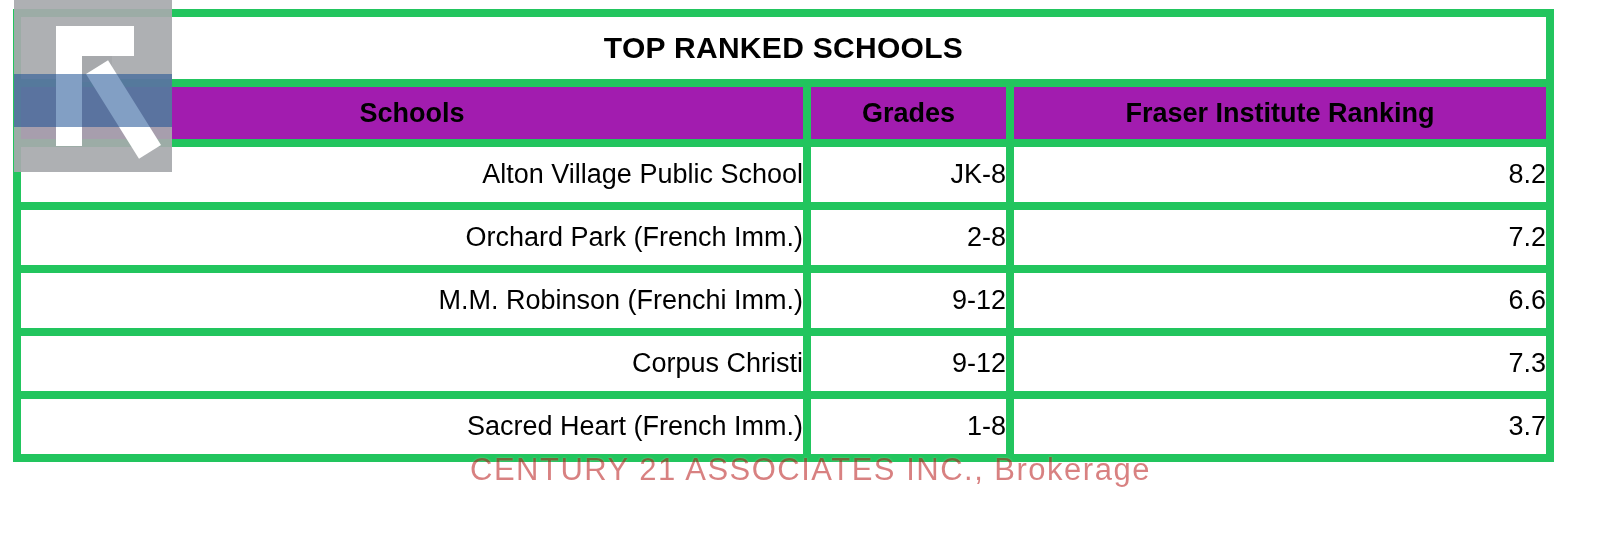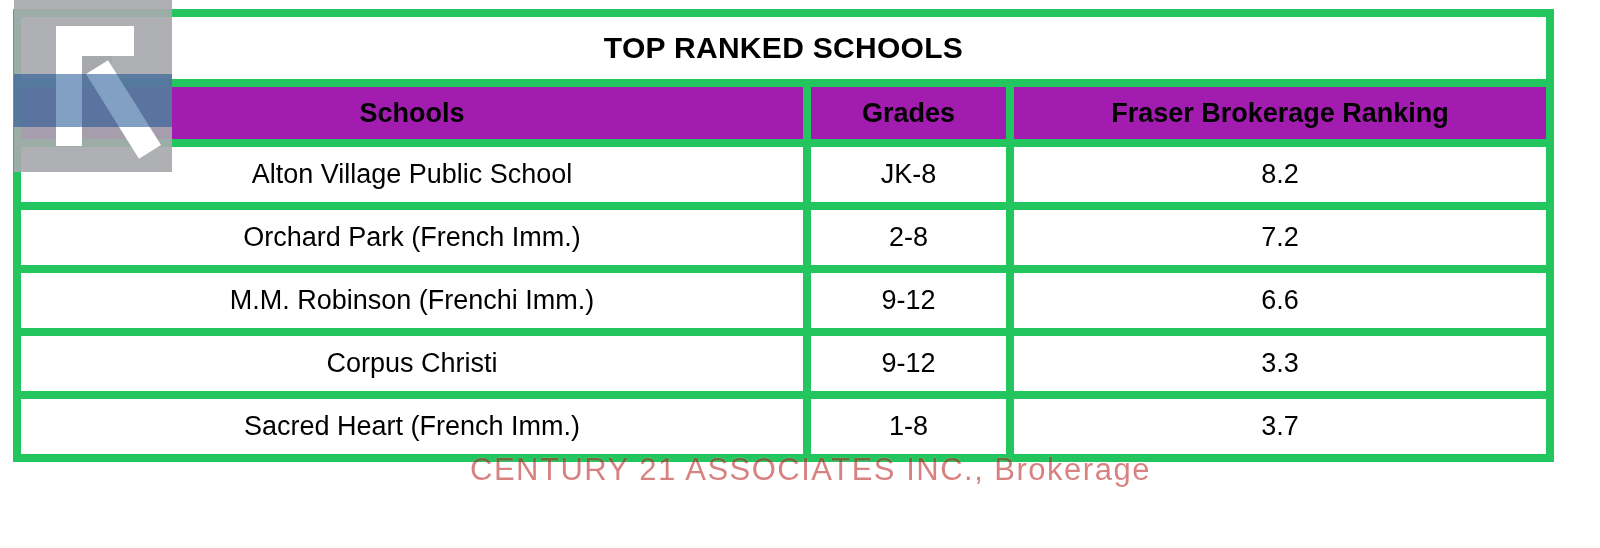--- a/index.html
+++ b/index.html
@@ -46,21 +46,21 @@
   .hdr {
     background: #a21caf;
     color: #000000;
     height: 52px;
     text-align: center;
     font-size: 27px;
     font-weight: bold;
   }
   .data-cell {
     height: 55px;
-    text-align: center;
+    text-align: right;
     font-size: 27px;
     color: #000000;
     font-weight: normal;
   }
   .col-school { width: 790px; }
   .col-grades { width: 203px; }
   .col-rank   { width: 540px; }
 
   
   .realtor-logo {
@@ -163,42 +163,42 @@
         <col class="col-grades">
         <col class="col-rank">
       </colgroup>
       <tbody>
         <tr>
           <td class="title-cell" colspan="3">TOP RANKED SCHOOLS</td>
         </tr>
         <tr>
           <th class="hdr">Schools</th>
           <th class="hdr">Grades</th>
-          <th class="hdr">Fraser Brokerage Ranking</th>
+          <th class="hdr">Fraser Institute Ranking</th>
         </tr>
 
         <tr>
           <td class="data-cell">Alton Village Public School</td>
           <td class="data-cell">JK-8</td>
           <td class="data-cell">8.2</td>
         </tr>
         <tr>
           <td class="data-cell">Orchard Park (French Imm.)</td>
           <td class="data-cell">2-8</td>
           <td class="data-cell">7.2</td>
         </tr>
         <tr>
           <td class="data-cell">M.M. Robinson (Frenchi Imm.)</td>
           <td class="data-cell">9-12</td>
           <td class="data-cell">6.6</td>
         </tr>
         <tr>
           <td class="data-cell">Corpus Christi</td>
           <td class="data-cell">9-12</td>
-          <td class="data-cell">3.3</td>
+          <td class="data-cell">7.3</td>
         </tr>
         <tr>
           <td class="data-cell">Sacred Heart (French Imm.)</td>
           <td class="data-cell">1-8</td>
           <td class="data-cell">3.7</td>
         </tr>
       </tbody>
     </table>
   </div>
 

